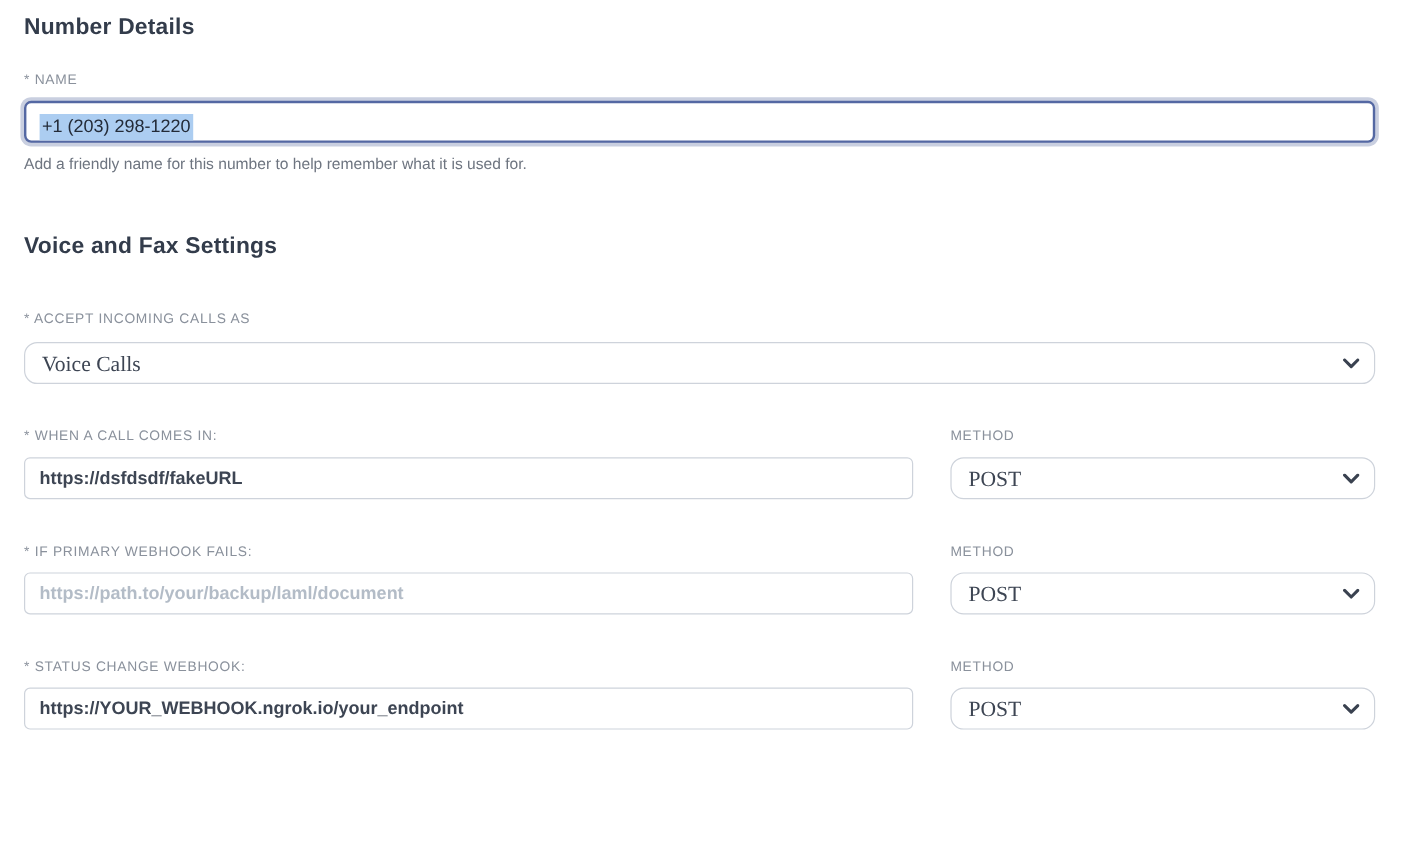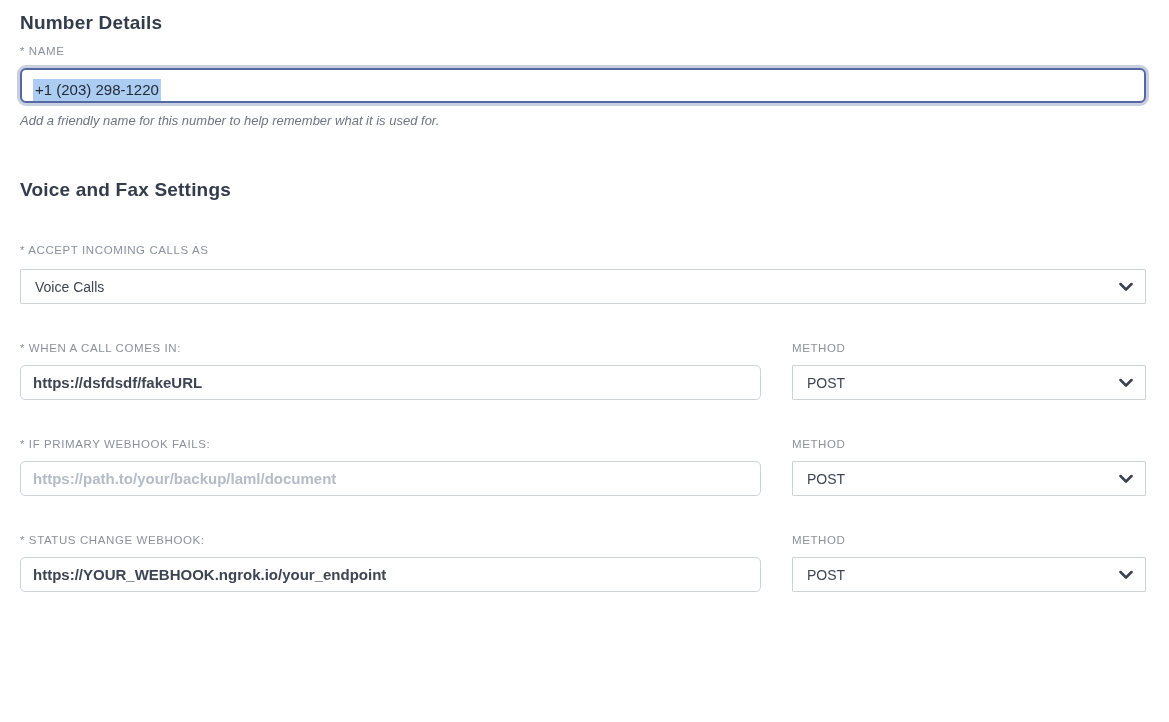--- a/index.html
+++ b/index.html
@@ -23,21 +23,21 @@
     line-height: 22px;
   }
   .field-label {
     display: block;
     font-size: 11.5px;
     letter-spacing: 0.6px;
     color: #8a919c;
     line-height: 14px;
     white-space: nowrap;
   }
-  .group-name { margin-top: 10px; }
+  .group-name { margin-top: 26px; }
   .group { margin-top: 37px; }
   .group-first { margin-top: 42px; }
   .section-voice { margin-top: 50px; }
 
   
   .name-input {
     margin-top: 10px;
     width: 100%;
     height: 35px;
     border: 2px solid #5468a3;
@@ -54,21 +54,20 @@
   .name-input .selected-text {
     background: #accdf1;
     line-height: 19px;
     padding: 1px 2px 2px 2px;
   }
   .helper-text {
     margin-top: 9px;
     font-size: 13px;
     color: #6e7580;
     line-height: 17px;
-    font-style: italic;
   }
 
   .text-input {
     margin-top: 10px;
     width: 100%;
     height: 35px;
     border: 1px solid #ced3db;
     border-radius: 5px;
     background: #ffffff;
     padding: 0 12px;
@@ -90,26 +89,26 @@
     width: 100%;
   }
   .row .select-wrap { margin-top: 10px; }
   select {
     appearance: none;
     -webkit-appearance: none;
     -moz-appearance: none;
     width: 100%;
     height: 35px;
     border: 1px solid #ced3db;
-    border-radius: 1px;
+    border-radius: 11px;
     background: #ffffff;
     padding: 0 30px 0 14px;
-    font-size: 14px;
+    font-size: 18px;
     color: #3d4553;
-    font-family: Liberation Sans, sans-serif;
+    font-family: Liberation Serif, serif;
     outline: none;
     cursor: pointer;
   }
   .chevron {
     position: absolute;
     right: 13px;
     top: 50%;
     transform: translateY(-50%);
     width: 14px; height: 9px;
     pointer-events: none;

